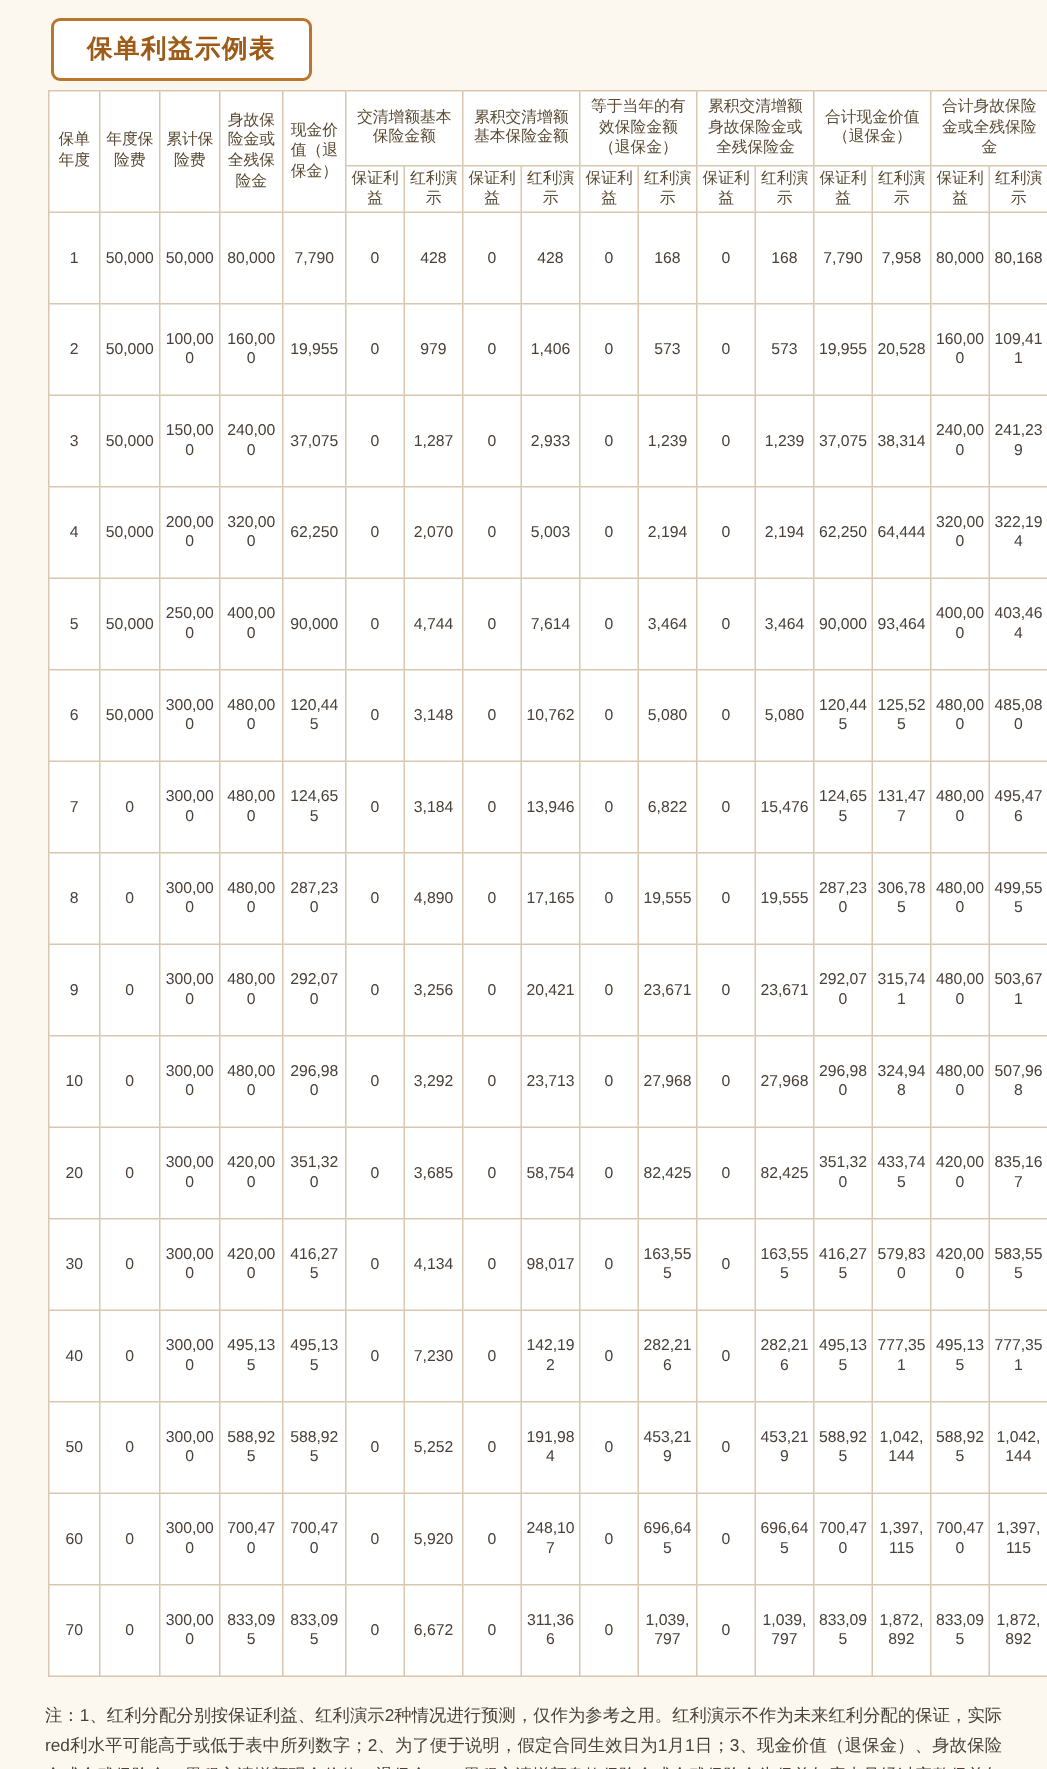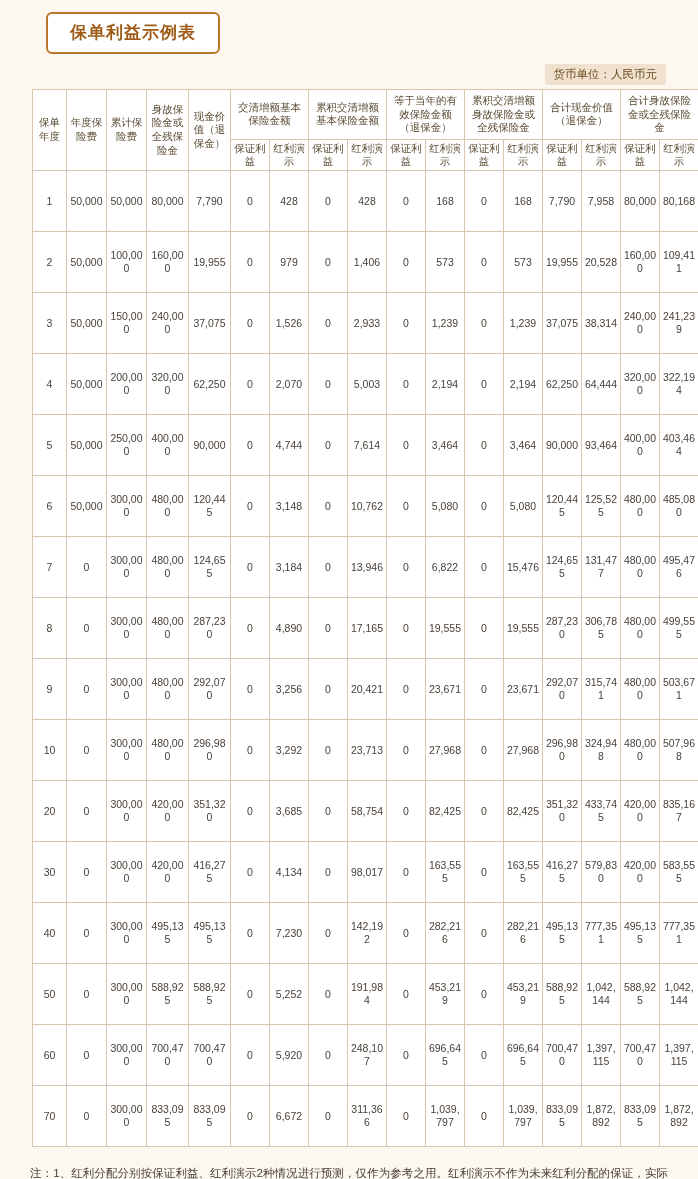--- a/index.html
+++ b/index.html
@@ -16,21 +16,20 @@
     width: 698px;
     min-height: 1179px;
     box-sizing: border-box;
     background: #fdf8ef;
     position: relative;
     padding: 0 0 10px 0;
   }
   
   .title-wrap {
     padding: 12px 0 6px 34px;
-    margin-left: 12px;
   }
   .title-banner {
     display: inline-block;
     background: #ffffff;
     border: 2px solid #b9762c;
     border-radius: 6px;
     padding: 7px 22px 8px 22px;
     font-size: 17px;
     font-weight: bold;
     color: #9d5b17;
@@ -104,23 +103,20 @@
 </style>
 </head>
 <body>
 
 <div class="page">
 
   <div class="title-wrap">
     <div class="title-banner">保单利益示例表</div>
   </div>
 
-  <div class="currency-row">
-    <span class="currency-note">货币单位：人民币元</span>
-  </div>
 
   <div class="table-wrap">
     <table class="benefit">
       <colgroup>
         <col class="c-year">
           <col class="c-prem">
           <col class="c-cum">
           <col class="c-death">
           <col class="c-cash">
         <col class="c-pair">
@@ -204,21 +200,21 @@
             <td class="num">160,000</td>
             <td class="num">109,411</td>
           </tr>
           <tr>
             <td class="num">3</td>
             <td class="num">50,000</td>
             <td class="num">150,000</td>
             <td class="num">240,000</td>
             <td class="num">37,075</td>
             <td class="num">0</td>
-            <td class="num">1,526</td>
+            <td class="num">1,287</td>
             <td class="num">0</td>
             <td class="num">2,933</td>
             <td class="num">0</td>
             <td class="num">1,239</td>
             <td class="num">0</td>
             <td class="num">1,239</td>
             <td class="num">37,075</td>
             <td class="num">38,314</td>
             <td class="num">240,000</td>
             <td class="num">241,239</td>

